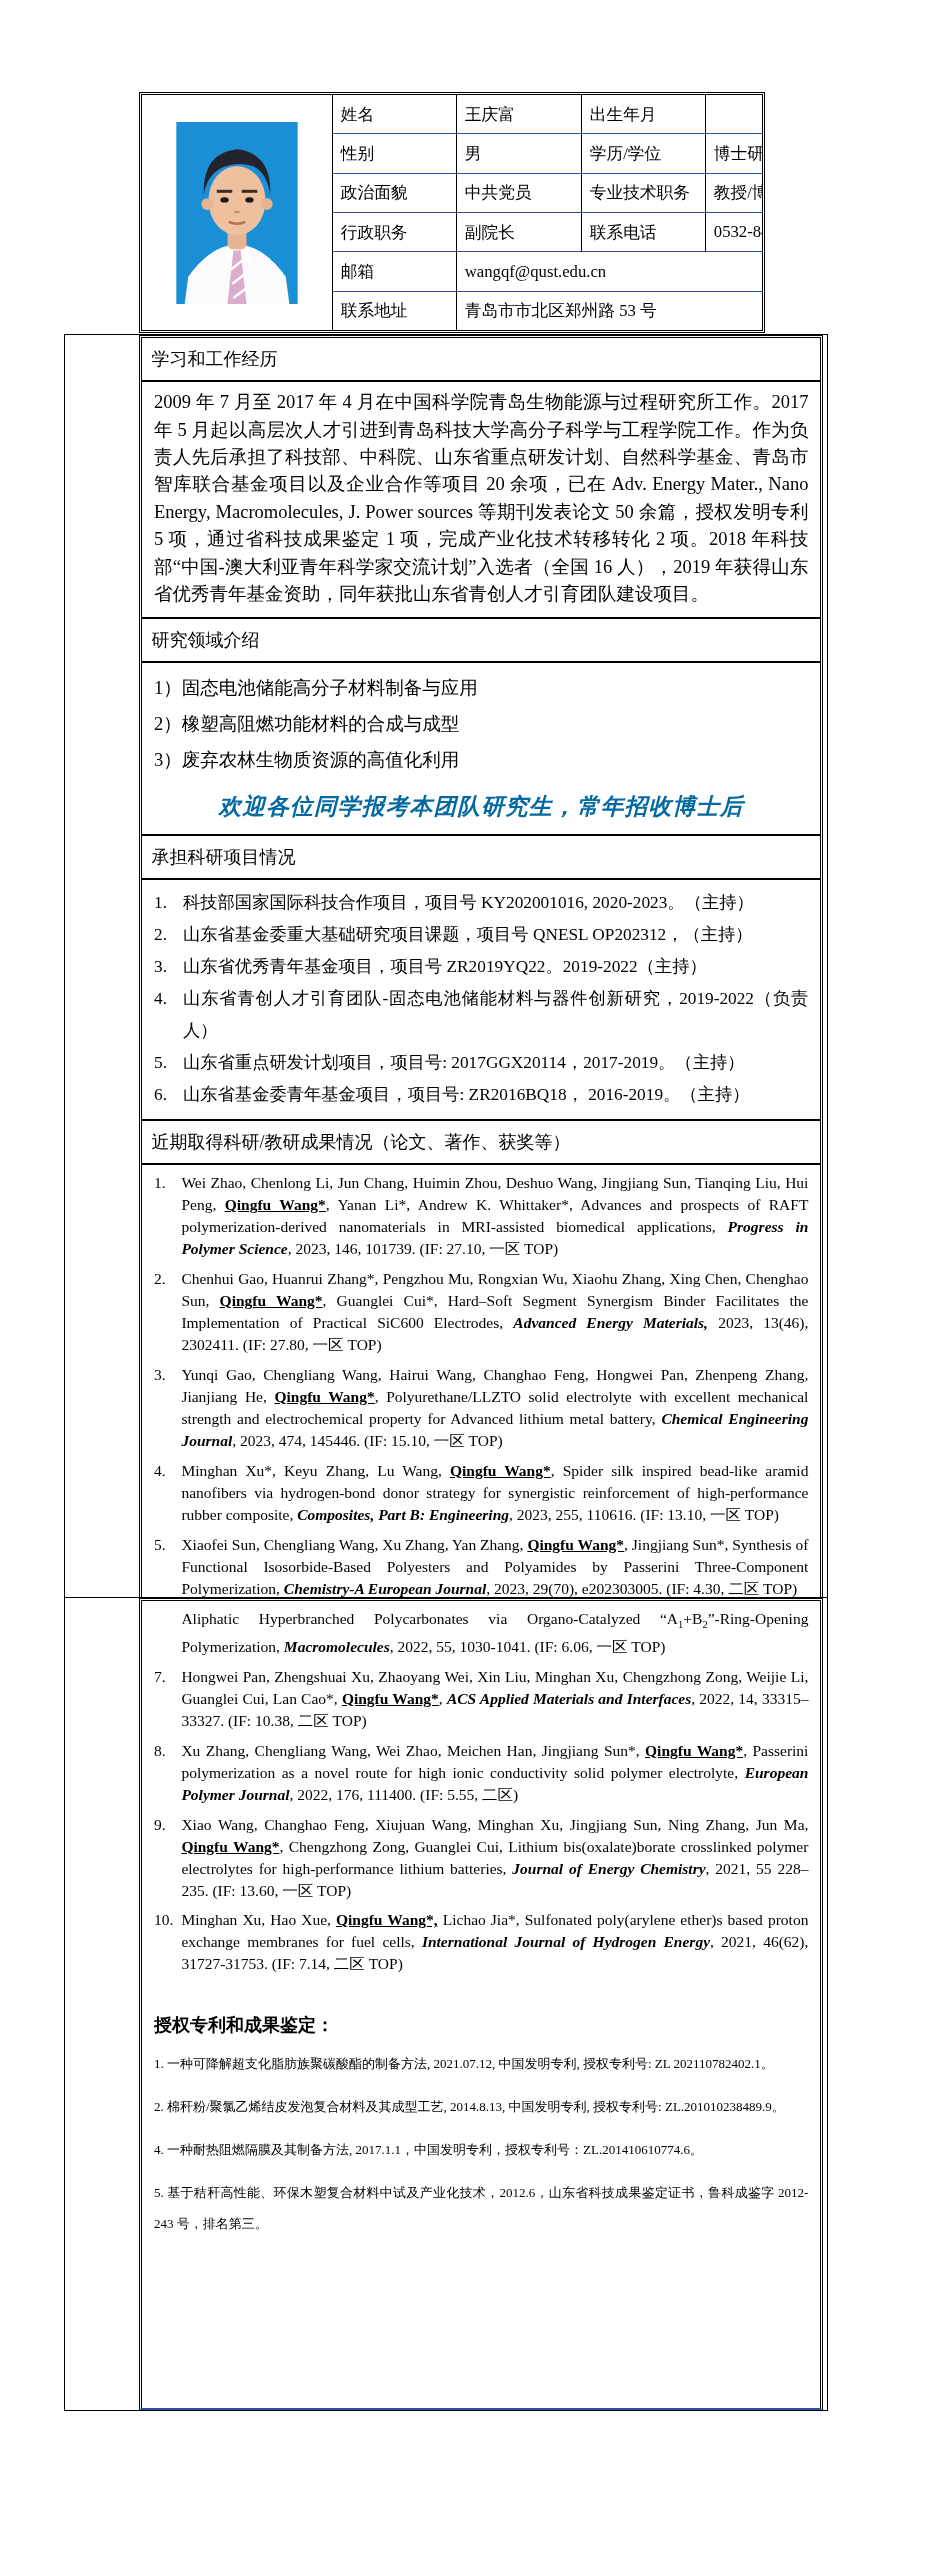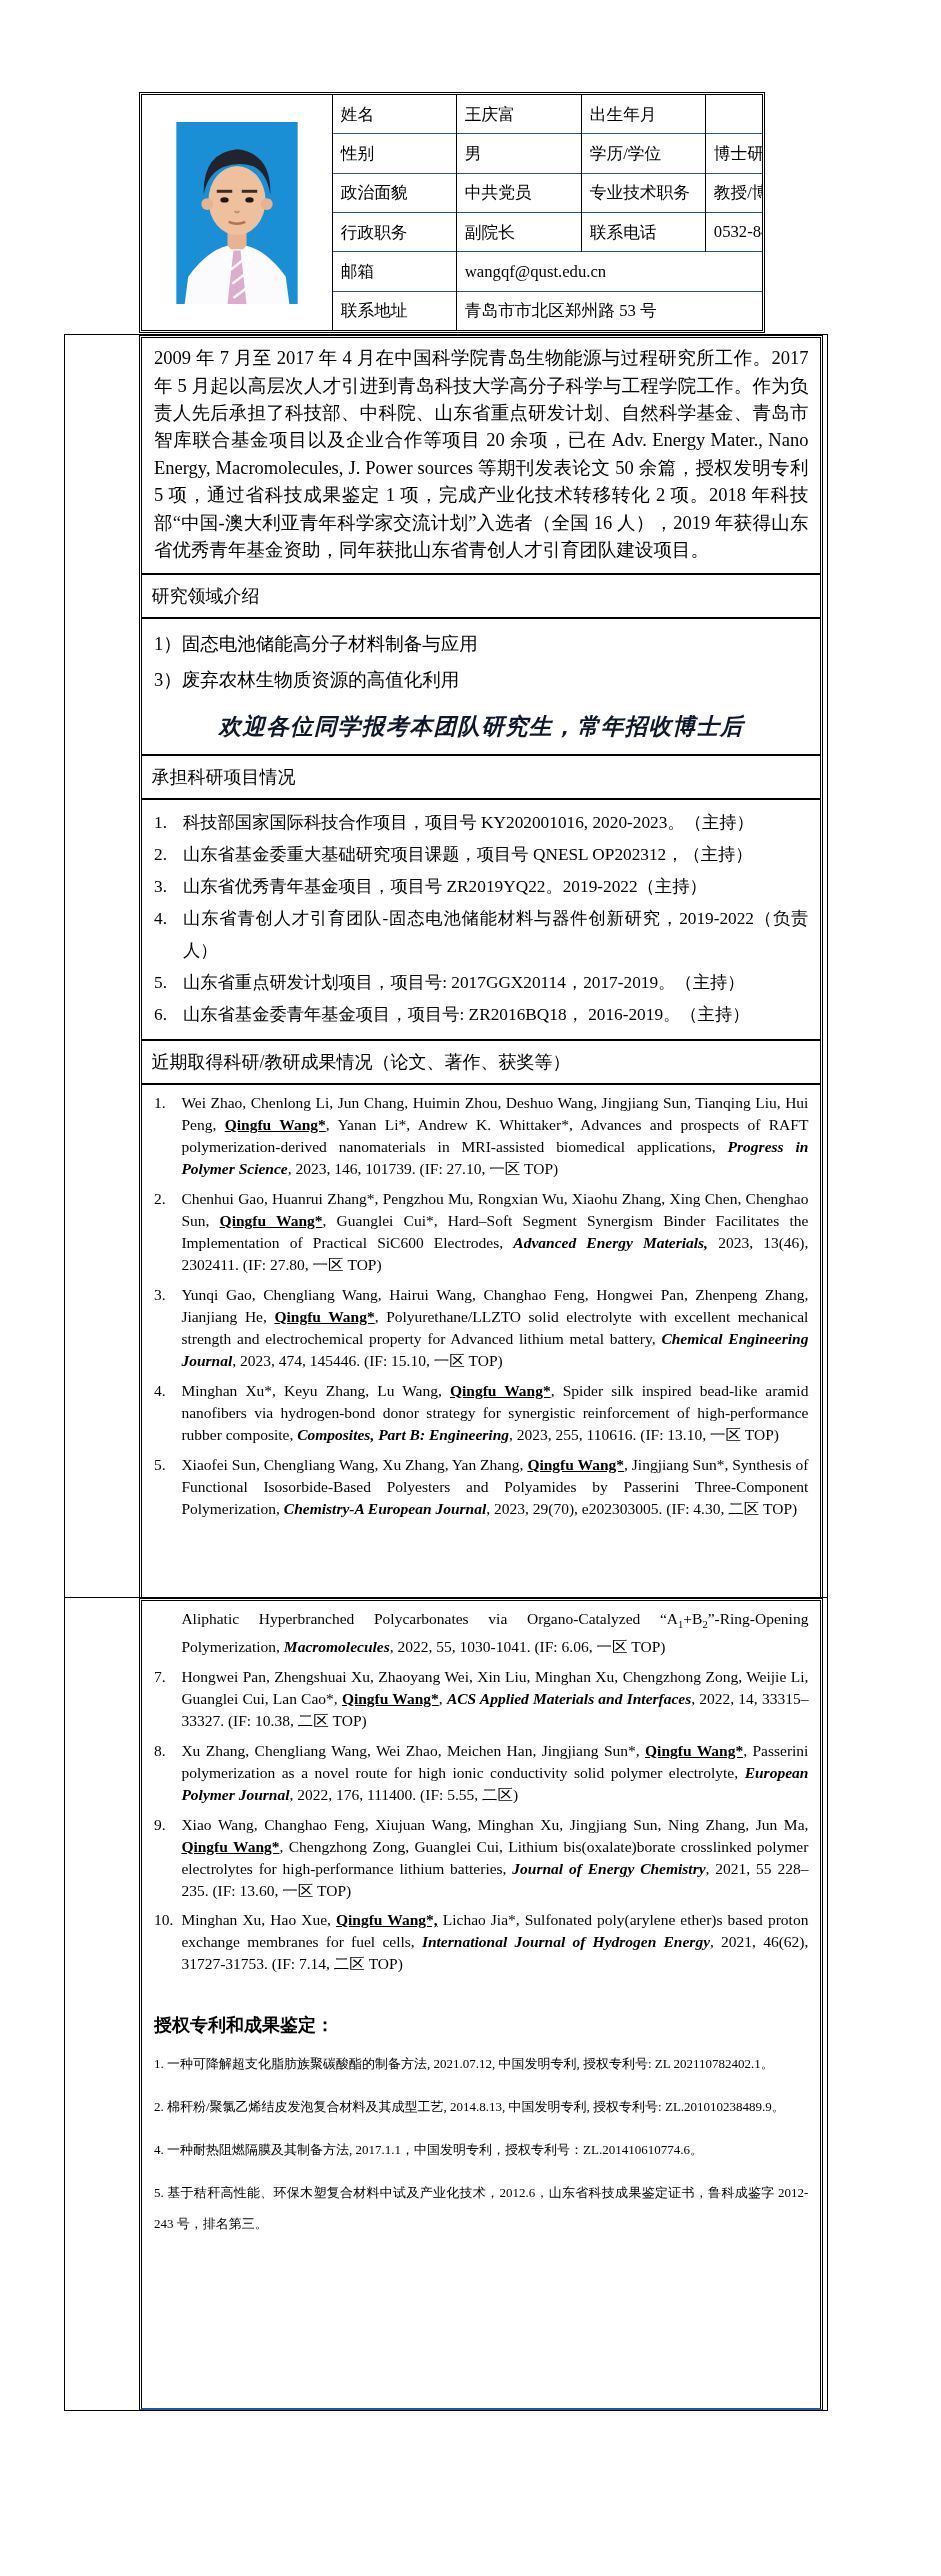--- a/index.html
+++ b/index.html
@@ -124,29 +124,31 @@
     <tr>
       <td>联系地址</td>
       <td colspan="3">青岛市市北区郑州路 53 号</td>
     </tr>
   </tbody>
     </table>
 </div>
 
 <div class="page page1">
   <div class="inner">
+    <div class="sec-label first">学习和工作经历</div>
     <div class="sec-body para">2009 年 7 月至 2017 年 4 月在中国科学院青岛生物能源与过程研究所工作。2017 年 5 月起以高层次人才引进到青岛科技大学高分子科学与工程学院工作。作为负责人先后承担了科技部、中科院、山东省重点研发计划、自然科学基金、青岛市智库联合基金项目以及企业合作等项目 20 余项，已在 Adv. Energy Mater., Nano Energy, Macromolecules, J. Power sources 等期刊发表论文 50 余篇，授权发明专利 5 项，通过省科技成果鉴定 1 项，完成产业化技术转移转化 2 项。2018 年科技部“中国-澳大利亚青年科学家交流计划”入选者（全国 16 人），2019 年获得山东省优秀青年基金资助，同年获批山东省青创人才引育团队建设项目。</div>
 
     <div class="sec-label">研究领域介绍</div>
     <div class="sec-body">
       <div>
           <div class="research-item">1）固态电池储能高分子材料制备与应用</div>
+          <div class="research-item">2）橡塑高阻燃功能材料的合成与成型</div>
           <div class="research-item">3）废弃农林生物质资源的高值化利用</div>
         </div>
-      <div class="welcome" style="color: #0f172a;">欢迎各位同学报考本团队研究生，常年招收博士后</div>
+      <div class="welcome" style="color: #0369a1;">欢迎各位同学报考本团队研究生，常年招收博士后</div>
     </div>
 
     <div class="sec-label">承担科研项目情况</div>
     <div class="sec-body">
       <div>
           <div class="proj-item">
             <span class="num">1.</span>
             <span class="txt">科技部国家国际科技合作项目，项目号 KY202001016, 2020-2023。（主持）</span>
           </div>
           <div class="proj-item">

